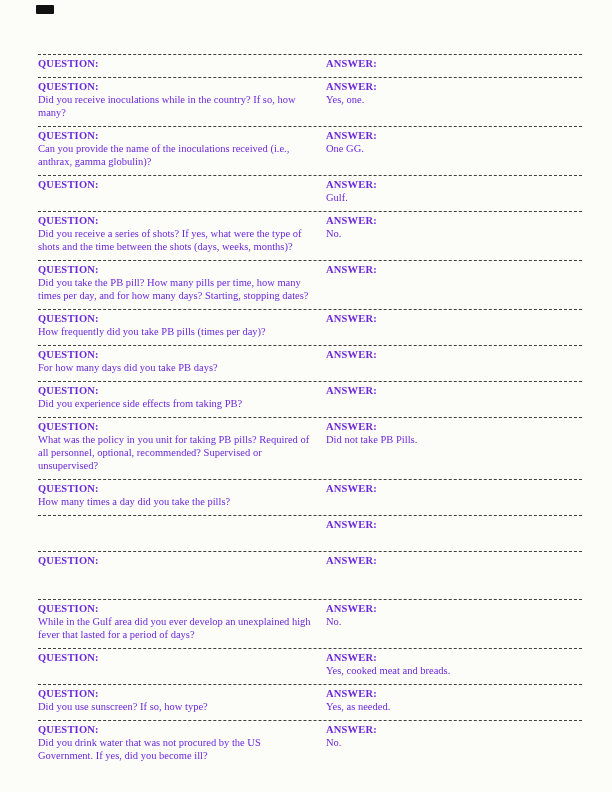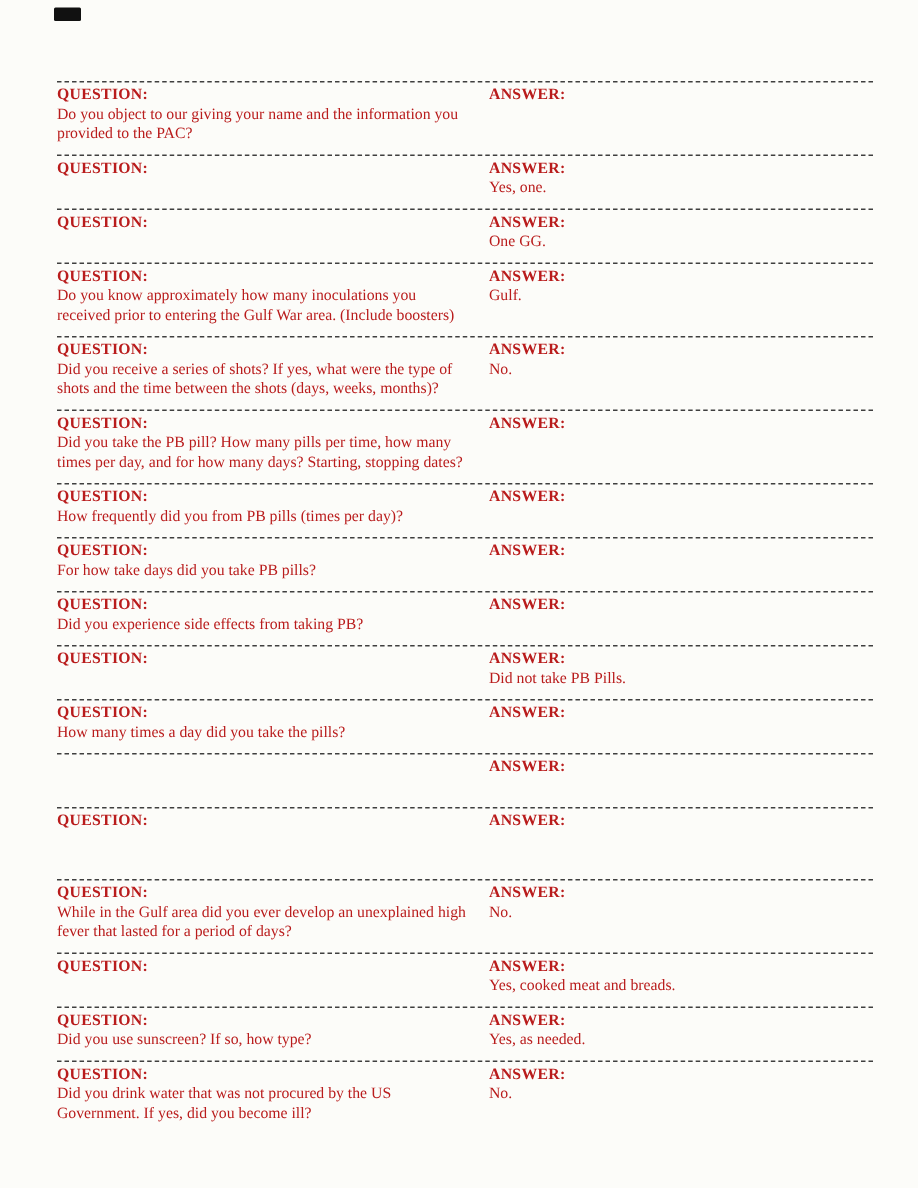--- a/index.html
+++ b/index.html
@@ -4,21 +4,21 @@
 <style>
   * { margin: 0; padding: 0; box-sizing: border-box; }
   html, body { background: #ffffff; }
   .page {
     position: relative;
     width: 612px;
     height: 792px;
     background: #fcfcf9;
     overflow: hidden;
     font-family: "Liberation Serif", serif;
-    color: #b91c1c;
+    color: #6d28d9;
   }
   .artifact {
     position: absolute;
     left: 36px;
     top: 5px;
     width: 18px;
     height: 9px;
     background: #111;
     border-radius: 1px;
   }
@@ -53,49 +53,49 @@
 </style>
 </head>
 <body>
 
 <div class="page">
   <div class="artifact"></div>
   <div class="qa-table">
       <div class="qa-row">
     <div class="q-col">
       <div class="qa-label">QUESTION:</div>
-      <div class="qa-text">Do you object to our giving your name and the information you provided to the PAC?</div>
-    </div>
-    <div class="a-col">
-      <div class="qa-label">ANSWER:</div>
-      <div class="qa-text"></div>
-    </div>
-  </div>
-      <div class="qa-row">
-    <div class="q-col">
-      <div class="qa-label">QUESTION:</div>
+    </div>
+    <div class="a-col">
+      <div class="qa-label">ANSWER:</div>
+      <div class="qa-text"></div>
+    </div>
+  </div>
+      <div class="qa-row">
+    <div class="q-col">
+      <div class="qa-label">QUESTION:</div>
+      <div class="qa-text">Did you receive inoculations while in the country?  If so, how many?</div>
     </div>
     <div class="a-col">
       <div class="qa-label">ANSWER:</div>
       <div class="qa-text">Yes, one.</div>
     </div>
   </div>
       <div class="qa-row">
     <div class="q-col">
       <div class="qa-label">QUESTION:</div>
+      <div class="qa-text">Can you provide the name of the inoculations received (i.e., anthrax, gamma globulin)?</div>
     </div>
     <div class="a-col">
       <div class="qa-label">ANSWER:</div>
       <div class="qa-text">One GG.</div>
     </div>
   </div>
       <div class="qa-row">
     <div class="q-col">
       <div class="qa-label">QUESTION:</div>
-      <div class="qa-text">Do you know approximately how many inoculations you received prior to entering the Gulf War area. (Include boosters)</div>
     </div>
     <div class="a-col">
       <div class="qa-label">ANSWER:</div>
       <div class="qa-text">Gulf.</div>
     </div>
   </div>
       <div class="qa-row">
     <div class="q-col">
       <div class="qa-label">QUESTION:</div>
       <div class="qa-text">Did you receive a series of shots?  If yes, what were the type of shots and the time between the shots (days, weeks, months)?</div>
@@ -111,50 +111,51 @@
       <div class="qa-text">Did you take the PB pill?  How many pills per time, how many times per day, and for how many days?  Starting, stopping dates?</div>
     </div>
     <div class="a-col">
       <div class="qa-label">ANSWER:</div>
       <div class="qa-text"></div>
     </div>
   </div>
       <div class="qa-row">
     <div class="q-col">
       <div class="qa-label">QUESTION:</div>
-      <div class="qa-text">How frequently did you from PB pills (times per day)?</div>
-    </div>
-    <div class="a-col">
-      <div class="qa-label">ANSWER:</div>
-      <div class="qa-text"></div>
-    </div>
-  </div>
-      <div class="qa-row">
-    <div class="q-col">
-      <div class="qa-label">QUESTION:</div>
-      <div class="qa-text">For how take days did you take PB pills?</div>
+      <div class="qa-text">How frequently did you take PB pills (times per day)?</div>
+    </div>
+    <div class="a-col">
+      <div class="qa-label">ANSWER:</div>
+      <div class="qa-text"></div>
+    </div>
+  </div>
+      <div class="qa-row">
+    <div class="q-col">
+      <div class="qa-label">QUESTION:</div>
+      <div class="qa-text">For how many days did you take PB days?</div>
     </div>
     <div class="a-col">
       <div class="qa-label">ANSWER:</div>
       <div class="qa-text"></div>
     </div>
   </div>
       <div class="qa-row">
     <div class="q-col">
       <div class="qa-label">QUESTION:</div>
       <div class="qa-text">Did you experience side effects from taking PB?</div>
     </div>
     <div class="a-col">
       <div class="qa-label">ANSWER:</div>
       <div class="qa-text"></div>
     </div>
   </div>
       <div class="qa-row">
     <div class="q-col">
       <div class="qa-label">QUESTION:</div>
+      <div class="qa-text">What was the policy in you unit for taking PB pills?  Required of all personnel, optional, recommended?  Supervised or unsupervised?</div>
     </div>
     <div class="a-col">
       <div class="qa-label">ANSWER:</div>
       <div class="qa-text">Did not take PB Pills.</div>
     </div>
   </div>
       <div class="qa-row">
     <div class="q-col">
       <div class="qa-label">QUESTION:</div>
       <div class="qa-text">How many times a day did you take the pills?</div>

